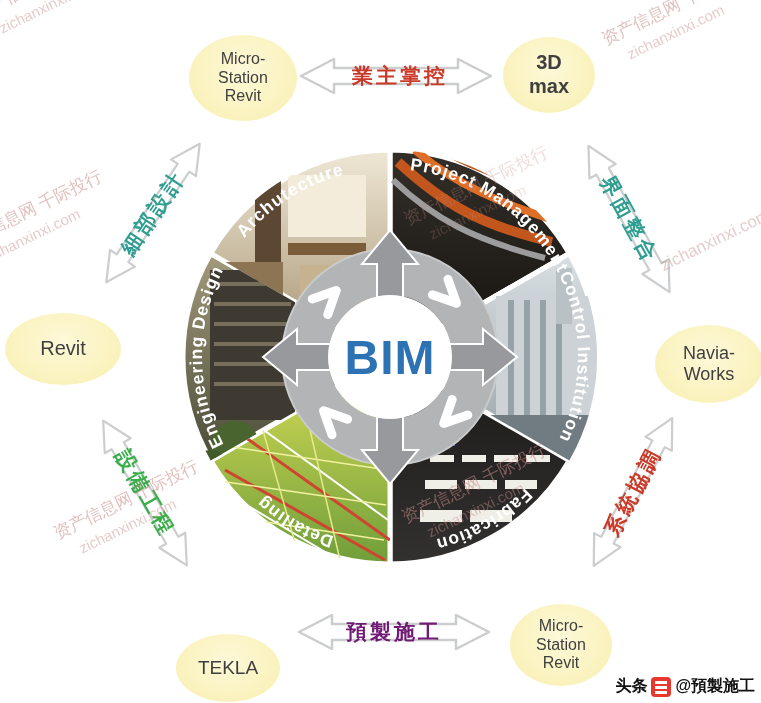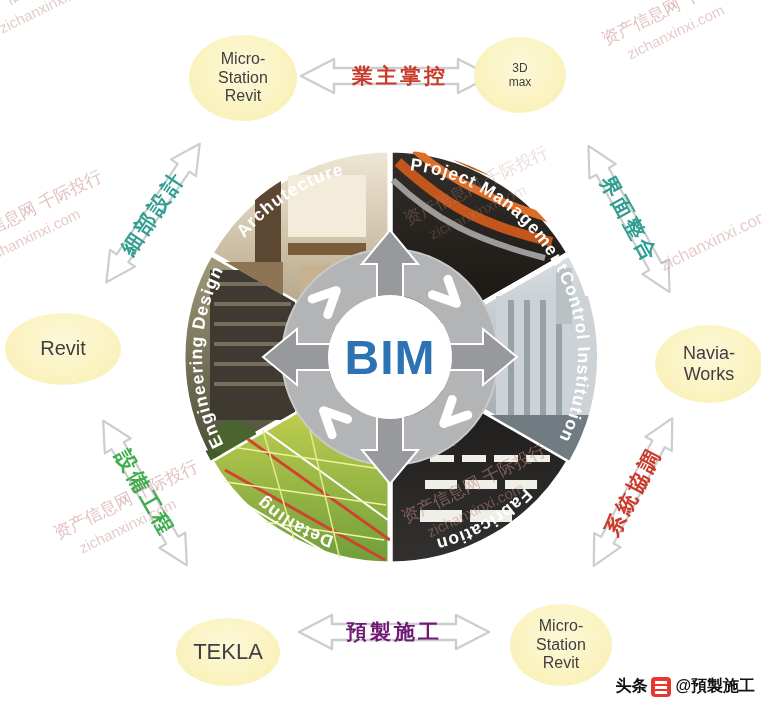--- a/index.html
+++ b/index.html
@@ -10,24 +10,24 @@
   #diagram{position:absolute;left:0;top:0;z-index:1;}
 
   
   .node{
     position:absolute;z-index:4;border-radius:50%;
     background:radial-gradient(ellipse at 50% 40%, #fdf8d8 0%, #faf2bc 70%, #f5ecac 100%);
     display:flex;align-items:center;justify-content:center;text-align:center;
     color:#3f3f3f;line-height:1.18;white-space:pre-line;
   }
   .node-msr-top{left:189px;top:35px;width:108px;height:86px;font-size:16px;}
-  .node-3dmax{left:474px;top:37px;width:92px;height:76px;font-size:12px;}
+  .node-3dmax{left:503px;top:37px;width:92px;height:76px;font-size:20px;font-weight:bold;}
   .node-sketch{left:5px;top:313px;width:116px;height:72px;font-size:20px;}
   .node-navia{left:655px;top:325px;width:108px;height:78px;font-size:18px;}
-  .node-tekla{left:176px;top:618px;width:104px;height:68px;font-size:22px;}
+  .node-tekla{left:176px;top:634px;width:104px;height:68px;font-size:19px;}
   .node-msr-bottom{left:510px;top:604px;width:102px;height:82px;font-size:16px;}
 
   
   .flow-label{
     position:absolute;z-index:5;font-weight:bold;font-size:21px;letter-spacing:3px;
     white-space:nowrap;transform-origin:center center;
   }
   .flow-top{left:400px;top:76px;transform:translate(-50%,-50%);color:#cb3a28;}
   .flow-top-right{left:629px;top:219px;transform:translate(-50%,-50%) rotate(61deg);color:#2e9e90;}
   .flow-bottom-right{left:633px;top:492px;transform:translate(-50%,-50%) rotate(-62deg);color:#cb3a28;}

